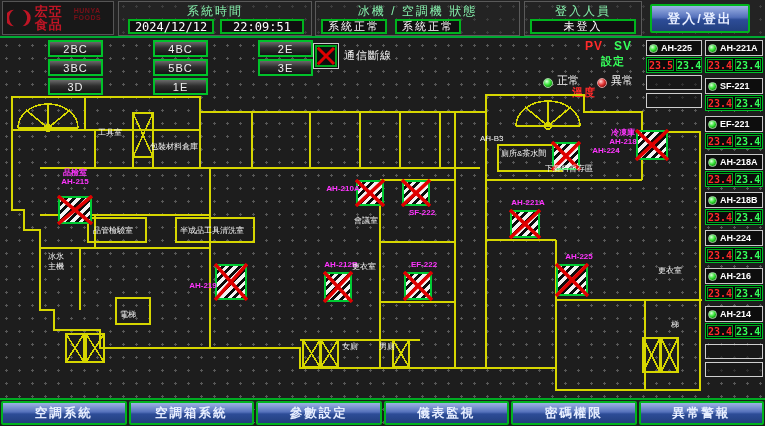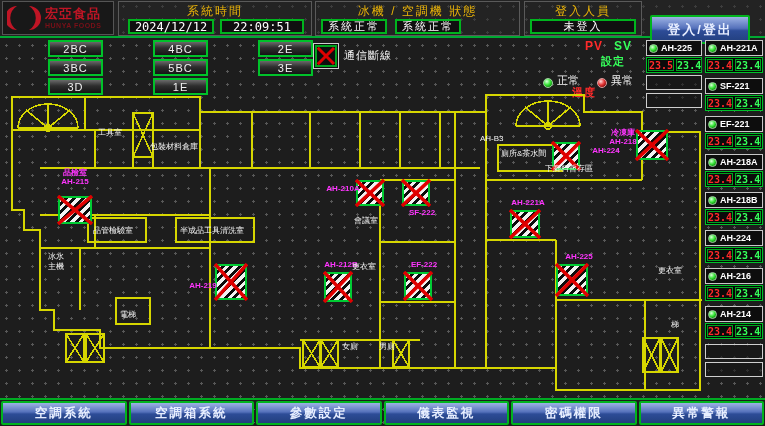--- a/index.html
+++ b/index.html
@@ -9,31 +9,31 @@
     background-image:radial-gradient(#585858 1px, transparent 1.3px);
     background-size:13px 13px;
     font-family:"Liberation Sans", sans-serif;
     color:#eee; -webkit-font-smoothing:none;
   }
   .abs{position:absolute;}
   
   .topbar{left:0;top:0;width:765px;height:38px;background:rgba(40,40,40,.55);border-bottom:2px solid #0a3;box-sizing:border-box;}
   .brand{left:2px;top:1px;width:112px;height:34px;display:flex;align-items:center;gap:4px;border:1px solid #555;box-sizing:border-box;background:#181818;}
   .brand .mark{width:34px;height:28px;margin-left:4px;}
-  .brand .bt{display:flex;flex-direction:column;line-height:1;}
+  .brand .bt{display:flex;flex-direction:row;line-height:1;}
   .brand .bt .n{color:#c01525;font-weight:bold;font-size:13px;letter-spacing:1px;}
   .brand .bt .s{color:#7a1018;font-weight:bold;font-size:7px;margin-top:2px;letter-spacing:.5px;}
   .hgroup{top:1px;height:35px;border:1px solid #5a5a5a;box-sizing:border-box;}
-  .hlabel{position:absolute;top:1px;left:0;right:0;text-align:center;font-size:12px;color:#eab308;letter-spacing:2px;}
+  .hlabel{position:absolute;top:1px;left:0;right:0;text-align:center;font-size:12px;color:#86efac;letter-spacing:2px;}
   .field{position:absolute;border:2px solid #00b41e;background:#101010;color:#fff;
          font-family:"DejaVu Sans Mono",monospace;font-size:12px;display:flex;align-items:center;justify-content:center;box-sizing:border-box;}
   .field.cjk{font-family:"Liberation Sans",sans-serif;letter-spacing:2px;}
   .bluebtn{background:linear-gradient(180deg,#9db2e4 0%,#5571bb 45%,#2d4c97 55%,#223f7e 100%);
            border:2px solid #00b41e;color:#e7eeff;font-size:13px;font-weight:bold;letter-spacing:2px;
-           display:flex;align-items:center;justify-content:center;box-sizing:border-box;border-radius:2px;cursor:pointer;margin-top:11px;}
+           display:flex;align-items:center;justify-content:center;box-sizing:border-box;border-radius:2px;cursor:pointer;}
   
   .floorgrid{left:2px;top:40px;display:grid;grid-template-columns:repeat(3,101px);grid-auto-rows:17px;gap:2px 4px;}
   .fbtn{background:linear-gradient(180deg,#6a6a6a 0%,#2e2e2e 45%,#141414 100%);
         border:2px solid #00c22a;color:#f0f0f0;font-size:11px;letter-spacing:1px;
         display:flex;align-items:center;justify-content:center;box-sizing:border-box;cursor:pointer;margin-left:46px;}
   
   .commbox{left:313px;top:43px;width:26px;height:26px;background:#0e0e0e;border:1px solid #cfcfcf;box-sizing:border-box;padding:1px;}
   .commbox .inner{width:100%;height:100%;border:2px solid #00a31e;box-sizing:border-box;position:relative;}
   .xline{position:absolute;left:50%;top:50%;width:130%;height:3px;background:#e00000;transform-origin:center;}
   .commlabel{left:344px;top:48px;font-size:11px;color:#f5f5f5;letter-spacing:1px;}

